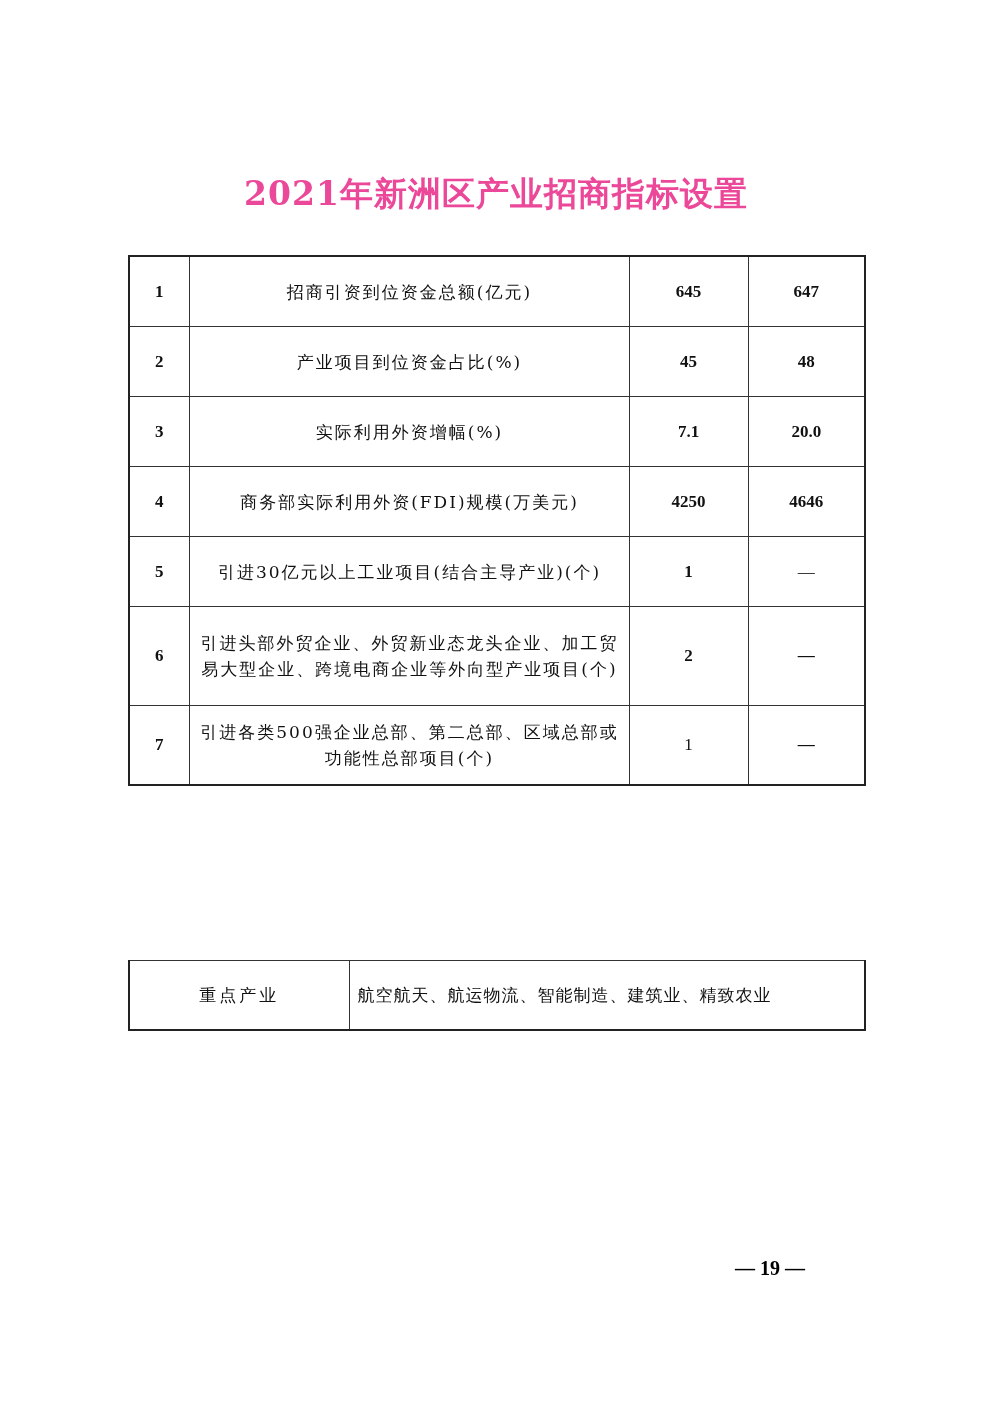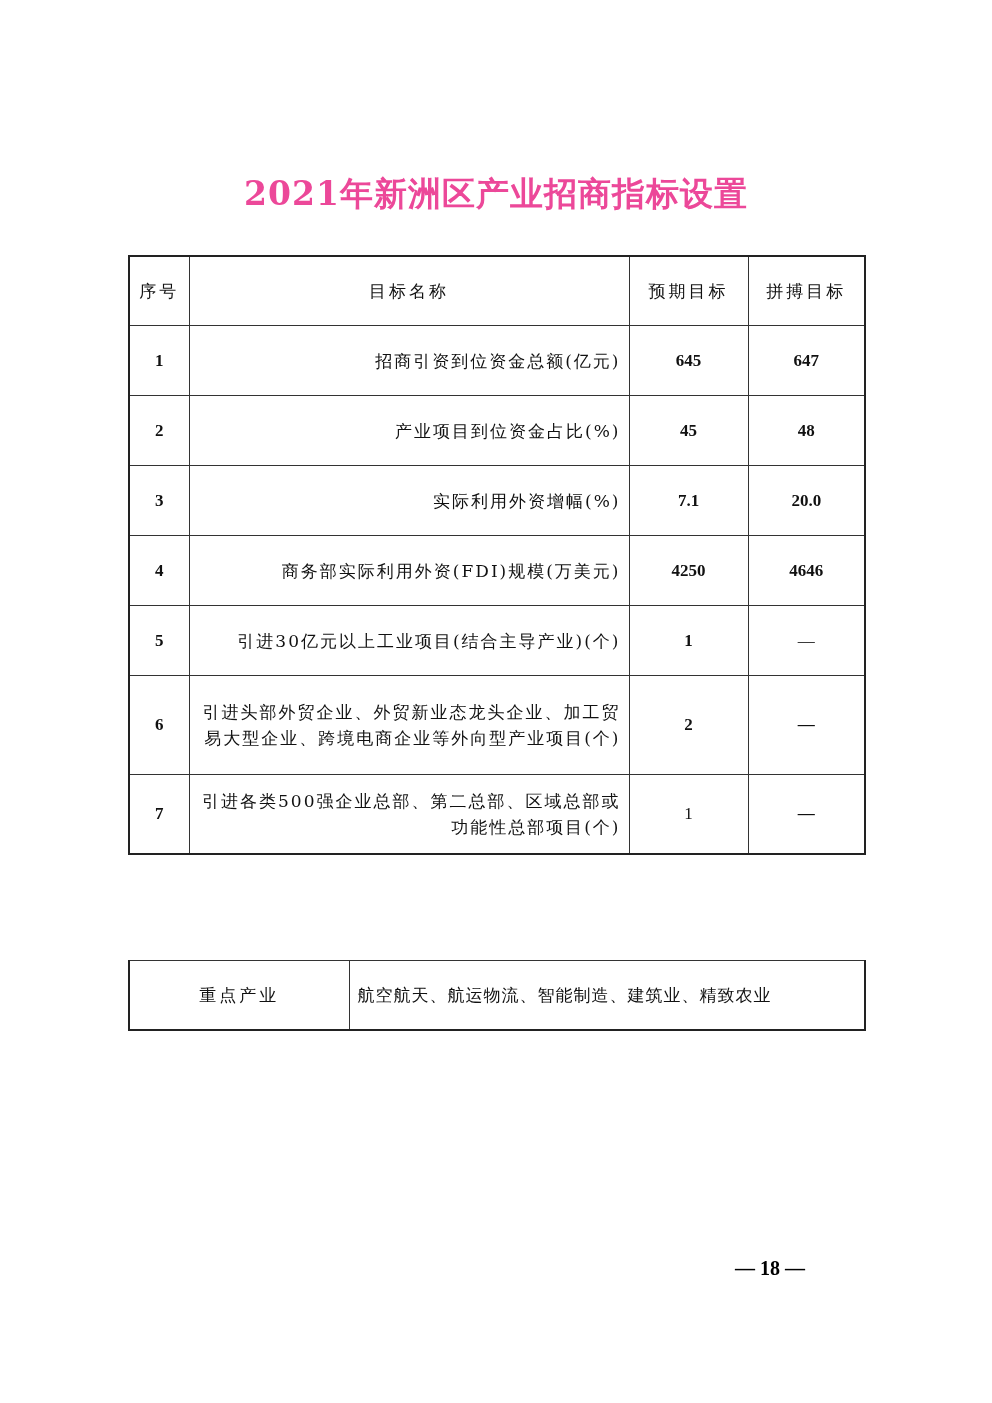--- a/index.html
+++ b/index.html
@@ -20,21 +20,21 @@
     table.main td { border: 1px solid #333; font-size: 17px; padding: 0; }
     .section-head td {
       height: 68px; font-weight: bold; font-family: "DejaVu Sans", "Liberation Sans", sans-serif;
       font-size: 17px; padding-left: 8px; text-align: left; border-bottom: 2px solid #222;
     }
     .hdr td { height: 68px; text-align: center; letter-spacing: 3px; border-bottom: 2px solid #222; }
     .row td { height: 69px; }
     .row.tall td { height: 98px; }
     .row.mid td { height: 78px; }
     td.num { text-align: center; font-weight: bold; font-family: "Liberation Serif", serif; font-size: 18px; }
-    td.name { padding-left: 9px !important; padding-right: 8px !important; line-height: 26px; letter-spacing: 2px; text-align: right; }
+    td.name { padding-left: 9px !important; padding-right: 8px !important; line-height: 26px; letter-spacing: 2px; text-align: center; }
     td.val { text-align: center; font-weight: bold; font-family: "Liberation Serif", serif; font-size: 18px; }
     .industry-row td { height: 68px; }
     .industry-label { text-align: center; letter-spacing: 3px; }
     .industry-value { padding-left: 8px !important; letter-spacing: 1px; }
     .page-num {
       position: absolute; left: 735px; top: 1257px; font-size: 20px; font-weight: bold;
       font-family: "Liberation Serif", serif; color: #000;
     }
   </style>
 </head>
@@ -43,26 +43,20 @@
 <div class="title">2021年新洲区产业招商指标设置</div>
 
 <table class="main">
   <colgroup>
     <col style="width:60px">
     <col style="width:440px">
     <col style="width:119px">
     <col style="width:117px">
   </colgroup>
   <tbody>
-  <tr class="hdr">
-    <td>序号</td>
-    <td>目标名称</td>
-    <td>预期目标</td>
-    <td>拼搏目标</td>
-  </tr>
   <tr class="row">
     <td class="num">1</td>
     <td class="name">招商引资到位资金总额(亿元)</td>
     <td class="val">645</td>
     <td class="val">647</td>
   </tr>
   <tr class="row">
     <td class="num">2</td>
     <td class="name">产业项目到位资金占比(%)</td>
     <td class="val">45</td>
@@ -110,13 +104,13 @@
     <col style="width:516px">
   </colgroup>
   <tbody>
       <tr class="industry-row">
     <td class="industry-label">重点产业</td>
     <td class="industry-value">航空航天、航运物流、智能制造、建筑业、精致农业</td>
   </tr>
 </tbody>
   </table>
 
-<div class="page-num">— 18 —</div>
+<div class="page-num">— 19 —</div>
 
 </body></html>

